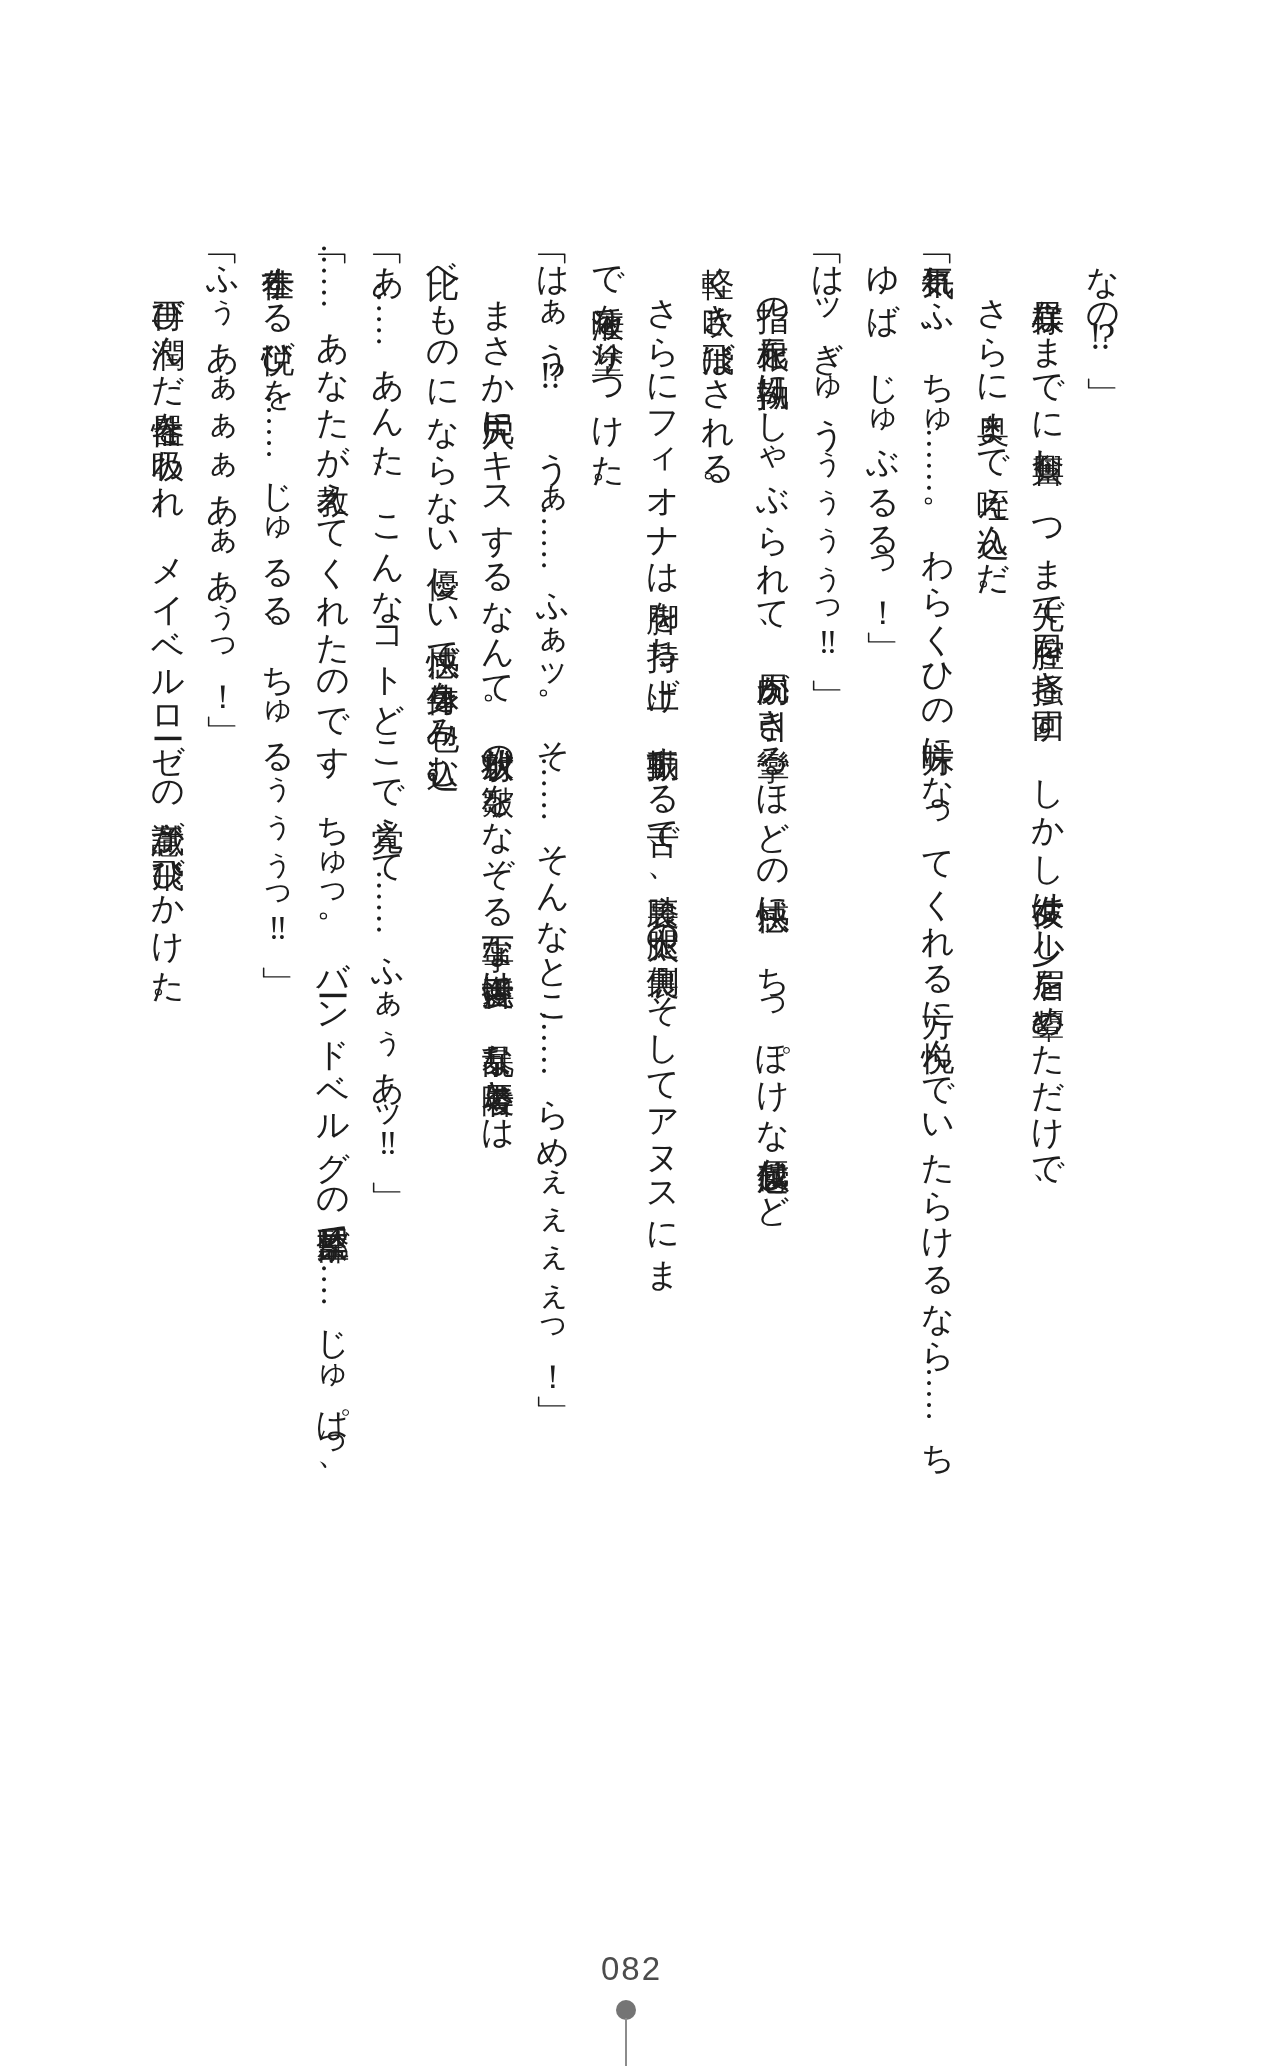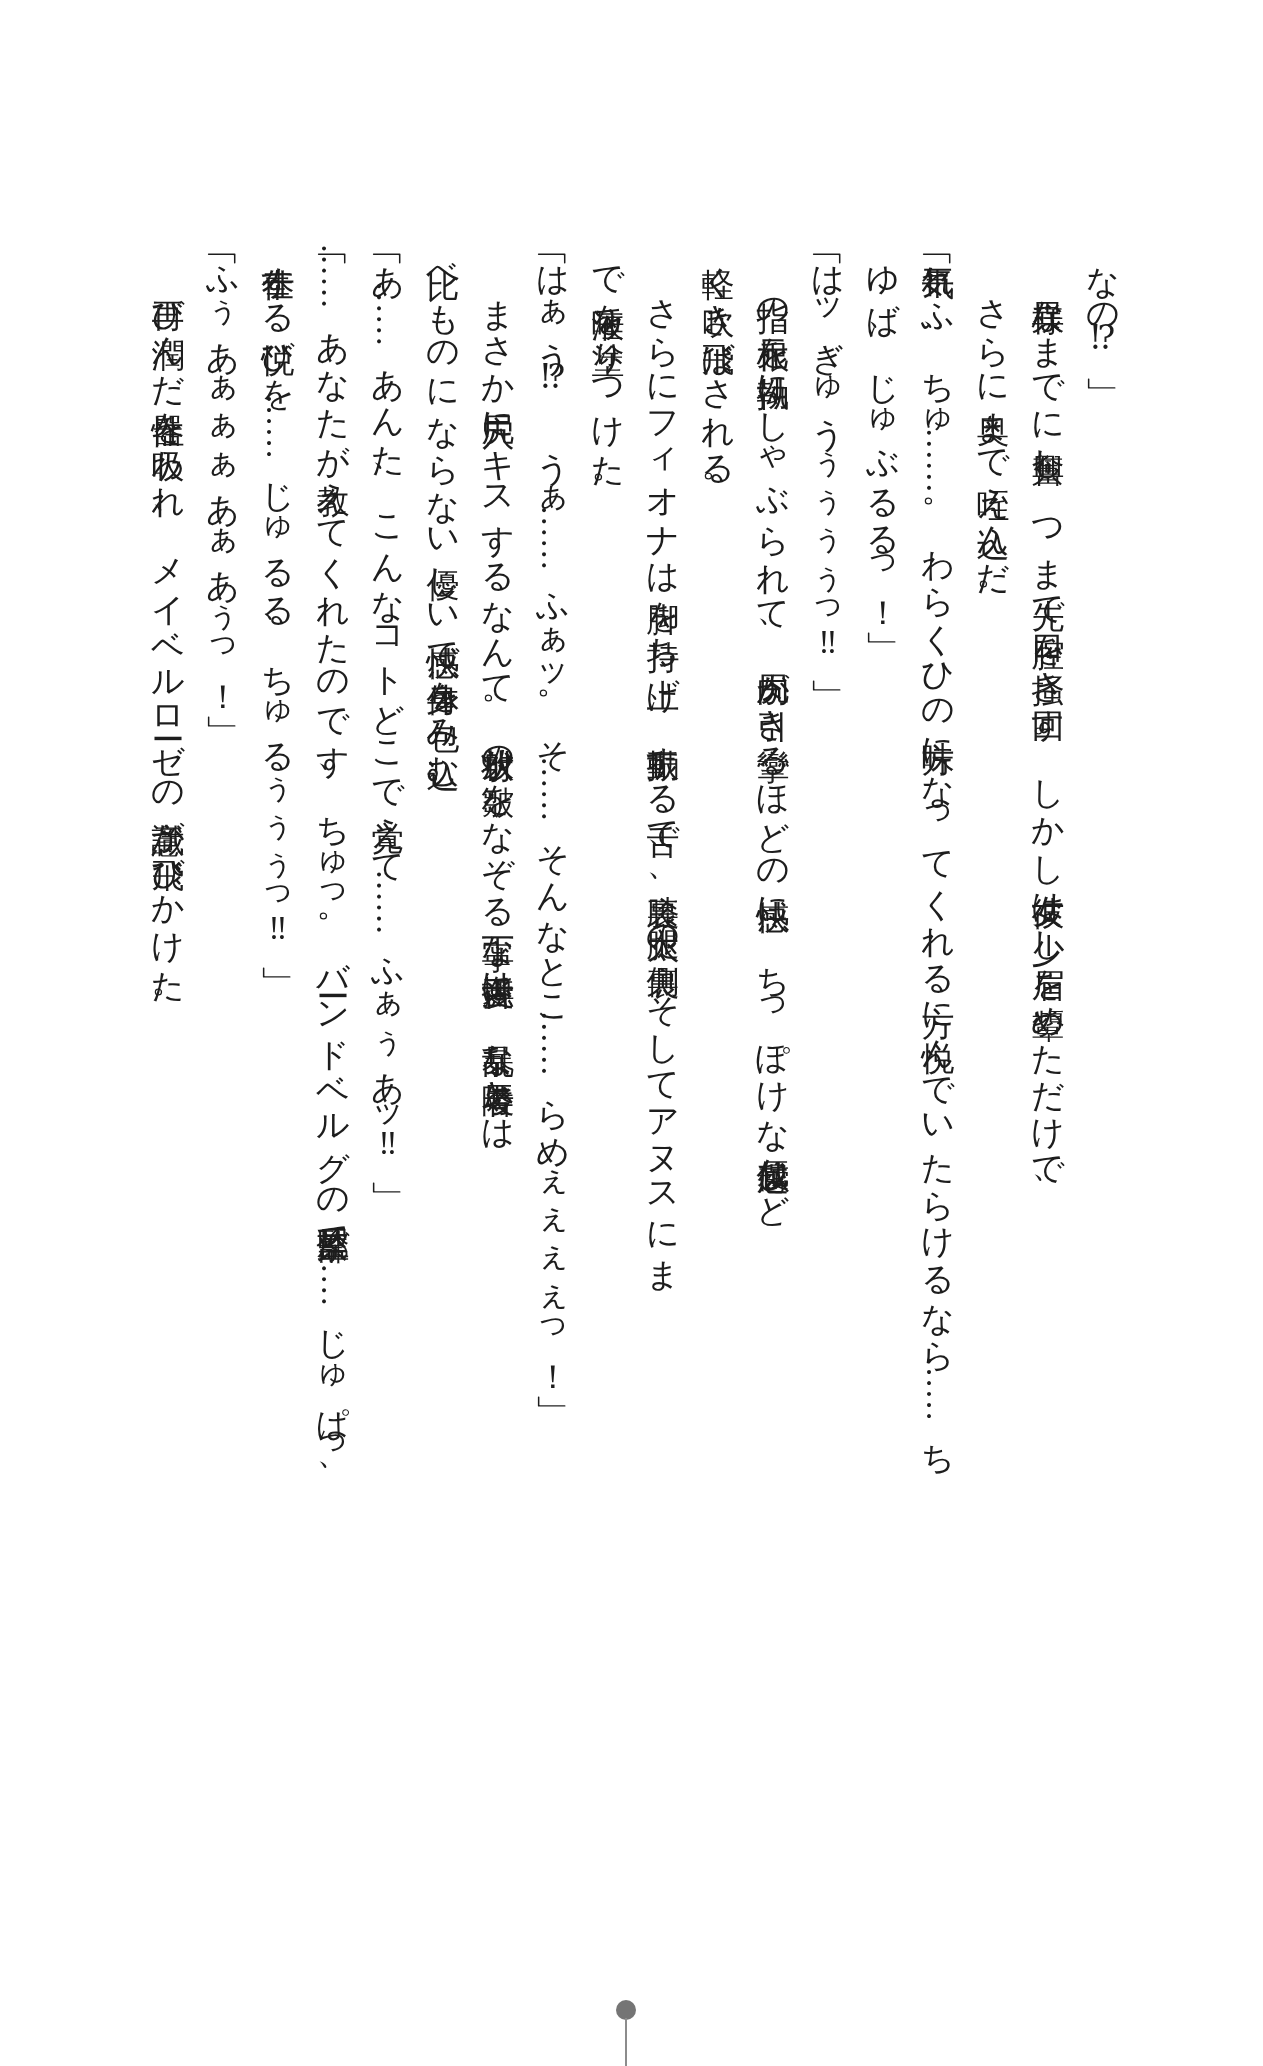--- a/index.html
+++ b/index.html
@@ -84,16 +84,17 @@
     <p class="tline">「はぁう⁉　うぁ……ふぁッ。そ……そんなとこ……らめぇぇぇぇっ！」</p>
     <p class="tline">　まさか尻穴にキスするなんて。放射状の皺をなぞる丁寧な舌愛撫は、乱暴な陵辱者とは</p>
     <p class="tline">比べものにならない優しい快感で身体を包み込む。</p>
     <p class="tline">「あ……あんた、こんなコトどこで覚えて……ふぁぅあッ‼」</p>
     <p class="tline">「……あなたが教えてくれたのです、ちゅっ。バーンドベルグの監禁部屋で……じゅぱっ、</p>
     <p class="tline">奉仕する悦びを……じゅるる、ちゅるぅぅぅっ‼」</p>
     <p class="tline">「ふぅあぁぁぁあぁあぅっ！」</p>
     <p class="tline">　再び潤んだ性器を吸われ、メイベルローゼの意識が飛びかけた。</p>
   </main>
 
+  <div class="pagenum">082</div>
   <div class="foot-dot"></div>
   <div class="foot-stem"></div>
 
 </div>
 
 </body></html>

